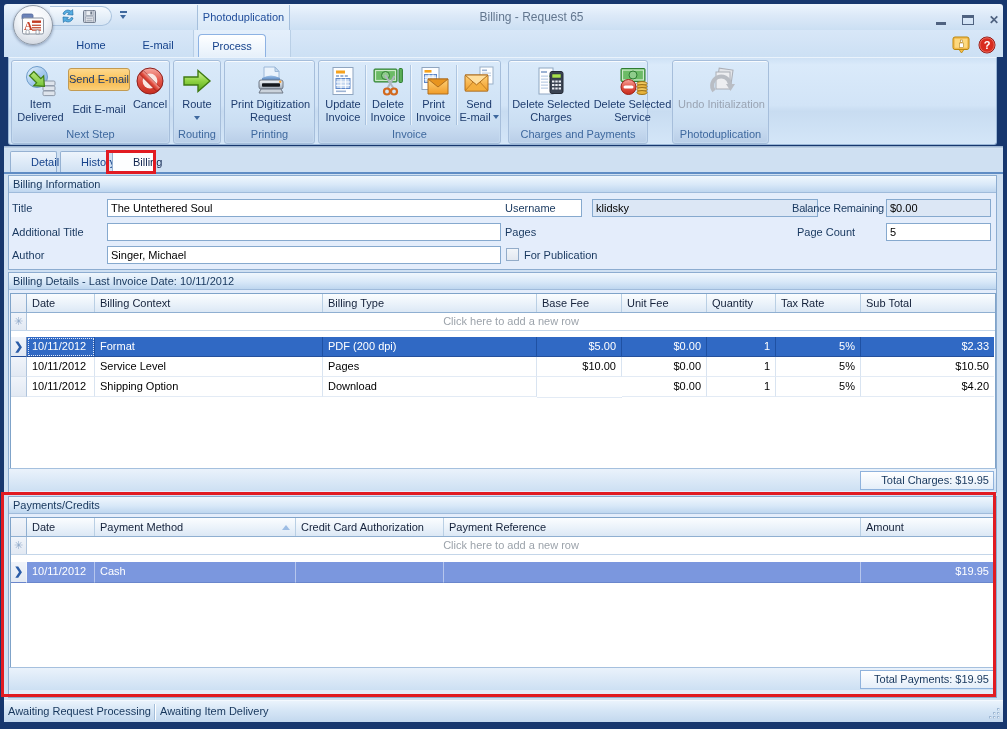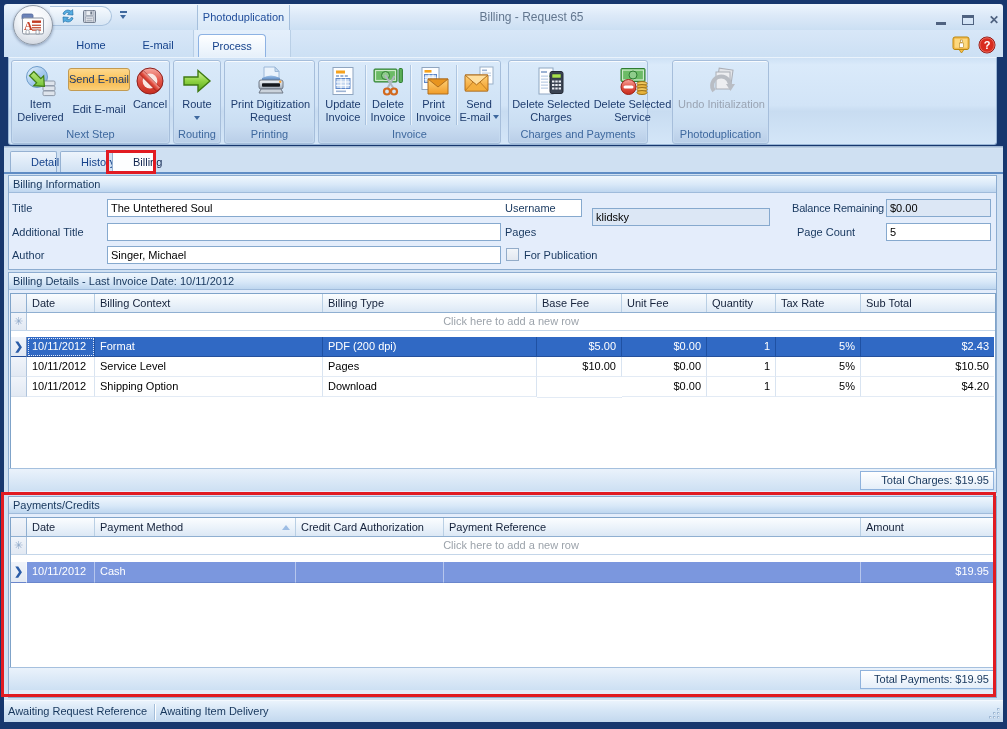--- a/index.html
+++ b/index.html
@@ -556,21 +556,21 @@
   <div class="section sec-info">
     <div class="sec-header">Billing Information</div>
   </div>
   <div class="flabel" style="left:12px;top:199px;">Title</div>
   <input class="field" style="left: 107px; top: 199px; width: 475px;" value="The Untethered Soul">
   <div class="flabel" style="left:12px;top:223px;text-align:center;">Additional Title</div>
   <input class="field" style="left: 107px; top: 223px; width: 394px;" value="">
   <div class="flabel" style="left:12px;top:246px;">Author</div>
   <input class="field" style="left: 107px; top: 246px; width: 394px;" value="Singer, Michael">
   <div class="flabel" style="left:505px;top:199px;">Username</div>
-  <input class="field field-ro" style="left: 592px; top: 208px; width: 178px;" readonly="" value="klidsky">
+  <input class="field field-ro" style="left: 592px; top: 199px; width: 226px;" readonly="" value="klidsky">
   <div class="flabel" style="left:505px;top:223px;">Pages</div>
   <div class="flabel" style="left:792px;top:199px;letter-spacing:-0.2px;">Balance Remaining</div>
   <input class="field field-ro" style="left: 886px; top: 199px; width: 105px;" readonly="" value="$0.00">
   <div class="flabel" style="left:797px;top:223px;">Page Count</div>
   <input class="field" style="left: 886px; top: 223px; width: 105px;" value="5">
   <div class="cbx" style="left:506px;top:248px;"></div>
   <div class="flabel" style="left:524px;top:246px;">For Publication</div>
 
   <div class="section sec-details">
     <div class="sec-header">Billing Details - Last Invoice Date: 10/11/2012</div>
@@ -595,21 +595,21 @@
     <div class="grow gap" style="top:37px;"></div>
     <div class="grow drow drow-sel" style="top:43px;height:20px;">
       <div class="c ind">❯</div>
       <div class="c focus-cell" style="width:68px;">10/11/2012</div>
       <div class="c" style="width:228px;">Format</div>
       <div class="c" style="width:214px;">PDF (200 dpi)</div>
       <div class="c num" style="width:85px;">$5.00</div>
       <div class="c num" style="width:85px;">$0.00</div>
       <div class="c num" style="width:69px;">1</div>
       <div class="c num" style="width:85px;">5%</div>
-      <div class="c num" style="width:133px;border-right:none;">$2.43</div>
+      <div class="c num" style="width:133px;border-right:none;">$2.33</div>
     </div>
     <div class="grow drow" style="top:63px;height:20px;">
       <div class="c ind"></div>
       <div class="c" style="width:68px;">10/11/2012</div>
       <div class="c" style="width:228px;">Service Level</div>
       <div class="c" style="width:214px;">Pages</div>
       <div class="c num" style="width:85px;">$10.00</div>
       <div class="c num" style="width:85px;">$0.00</div>
       <div class="c num" style="width:69px;">1</div>
       <div class="c num" style="width:85px;">5%</div>
@@ -659,21 +659,21 @@
       <div class="c" style="width:148px;"></div>
       <div class="c" style="width:417px;"></div>
       <div class="c num" style="width:133px;border-right:none;">$19.95</div>
     </div>
   </div>
   <div class="gfooter gf-payments" style="left:9px;width:987px;">
     <div class="total-box">Total Payments: $19.95</div>
   </div>
 
   <div class="statusbar">
-    <div class="sb-item" style="left:4px;">Awaiting Request Reference</div>
+    <div class="sb-item" style="left:4px;">Awaiting Request Processing</div>
     <div class="sb-sep" style="left:150px;"></div>
     <div class="sb-item" style="left:156px;">Awaiting Item Delivery</div>
     <svg class="grip" viewBox="0 0 14 14">
       <g fill="#9FB8D4">
         <rect x="10" y="2" width="2.4" height="2.4"></rect>
         <rect x="6" y="6" width="2.4" height="2.4"></rect>
           <rect x="10" y="6" width="2.4" height="2.4"></rect>
         <rect x="2" y="10" width="2.4" height="2.4"></rect>
           <rect x="6" y="10" width="2.4" height="2.4"></rect>
           <rect x="10" y="10" width="2.4" height="2.4"></rect>

